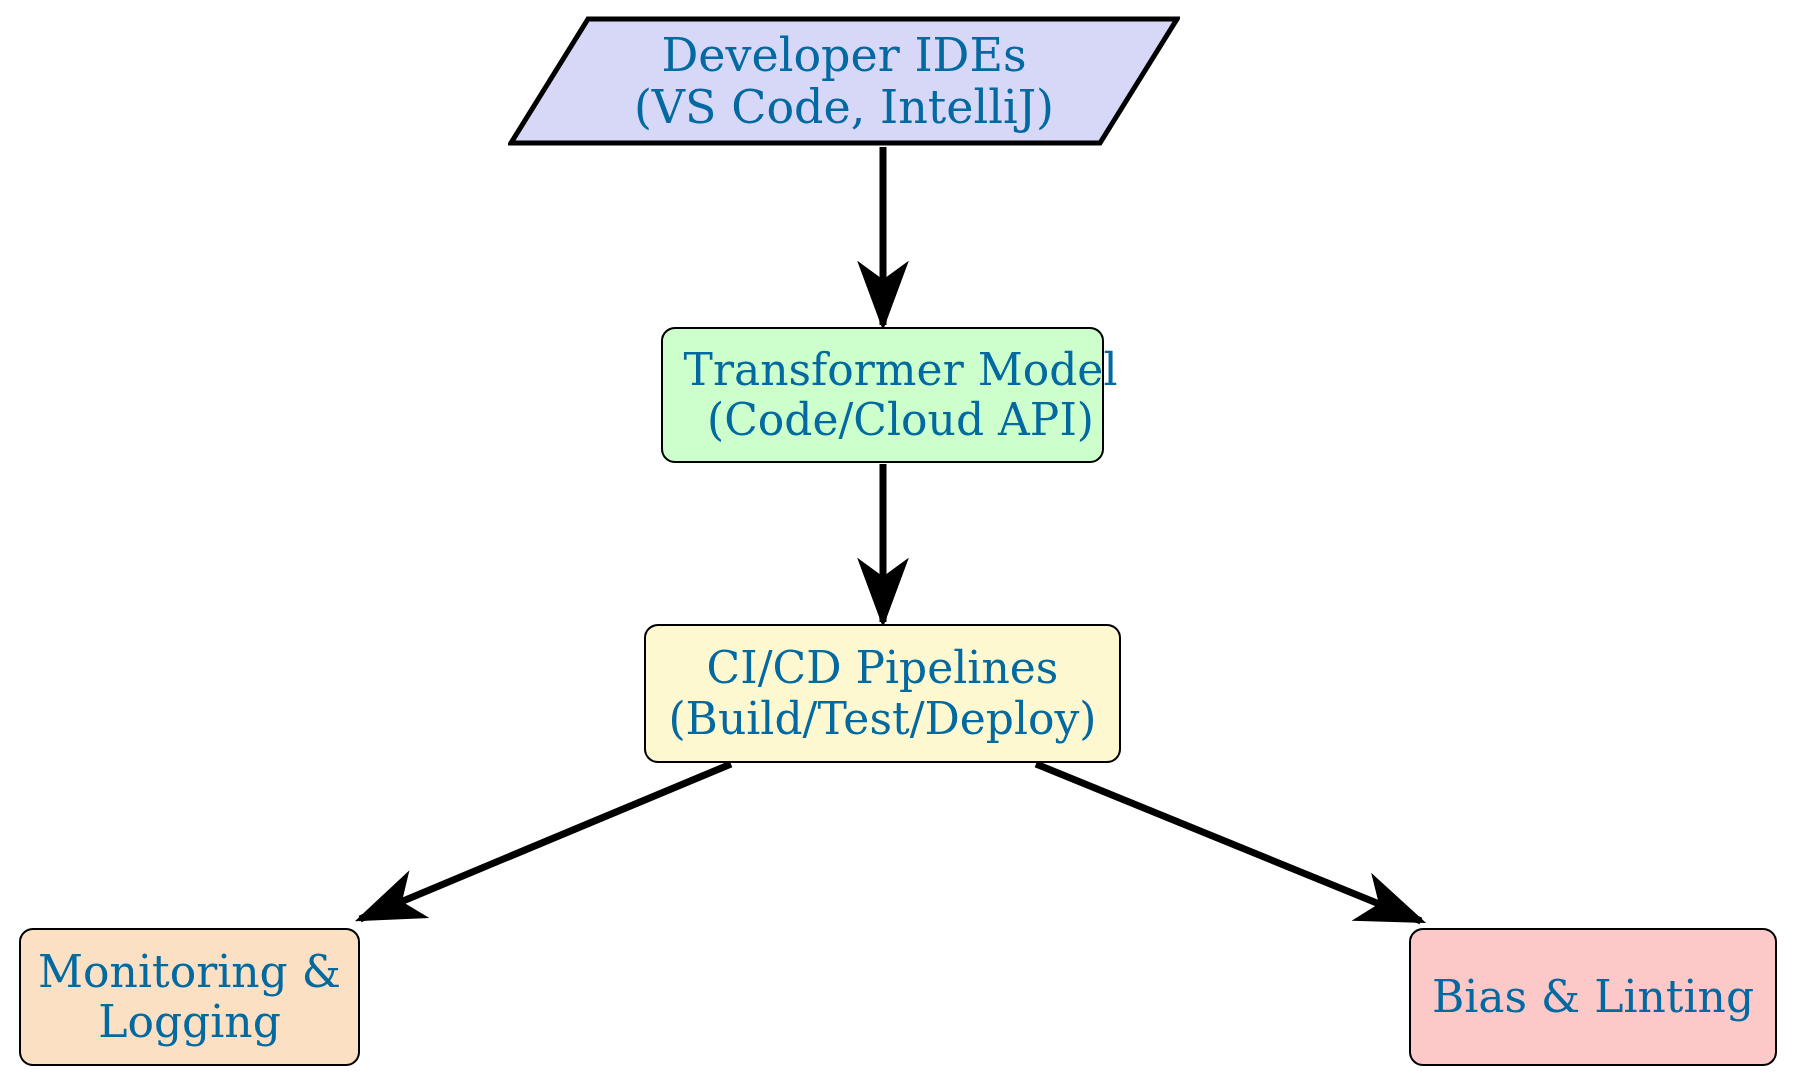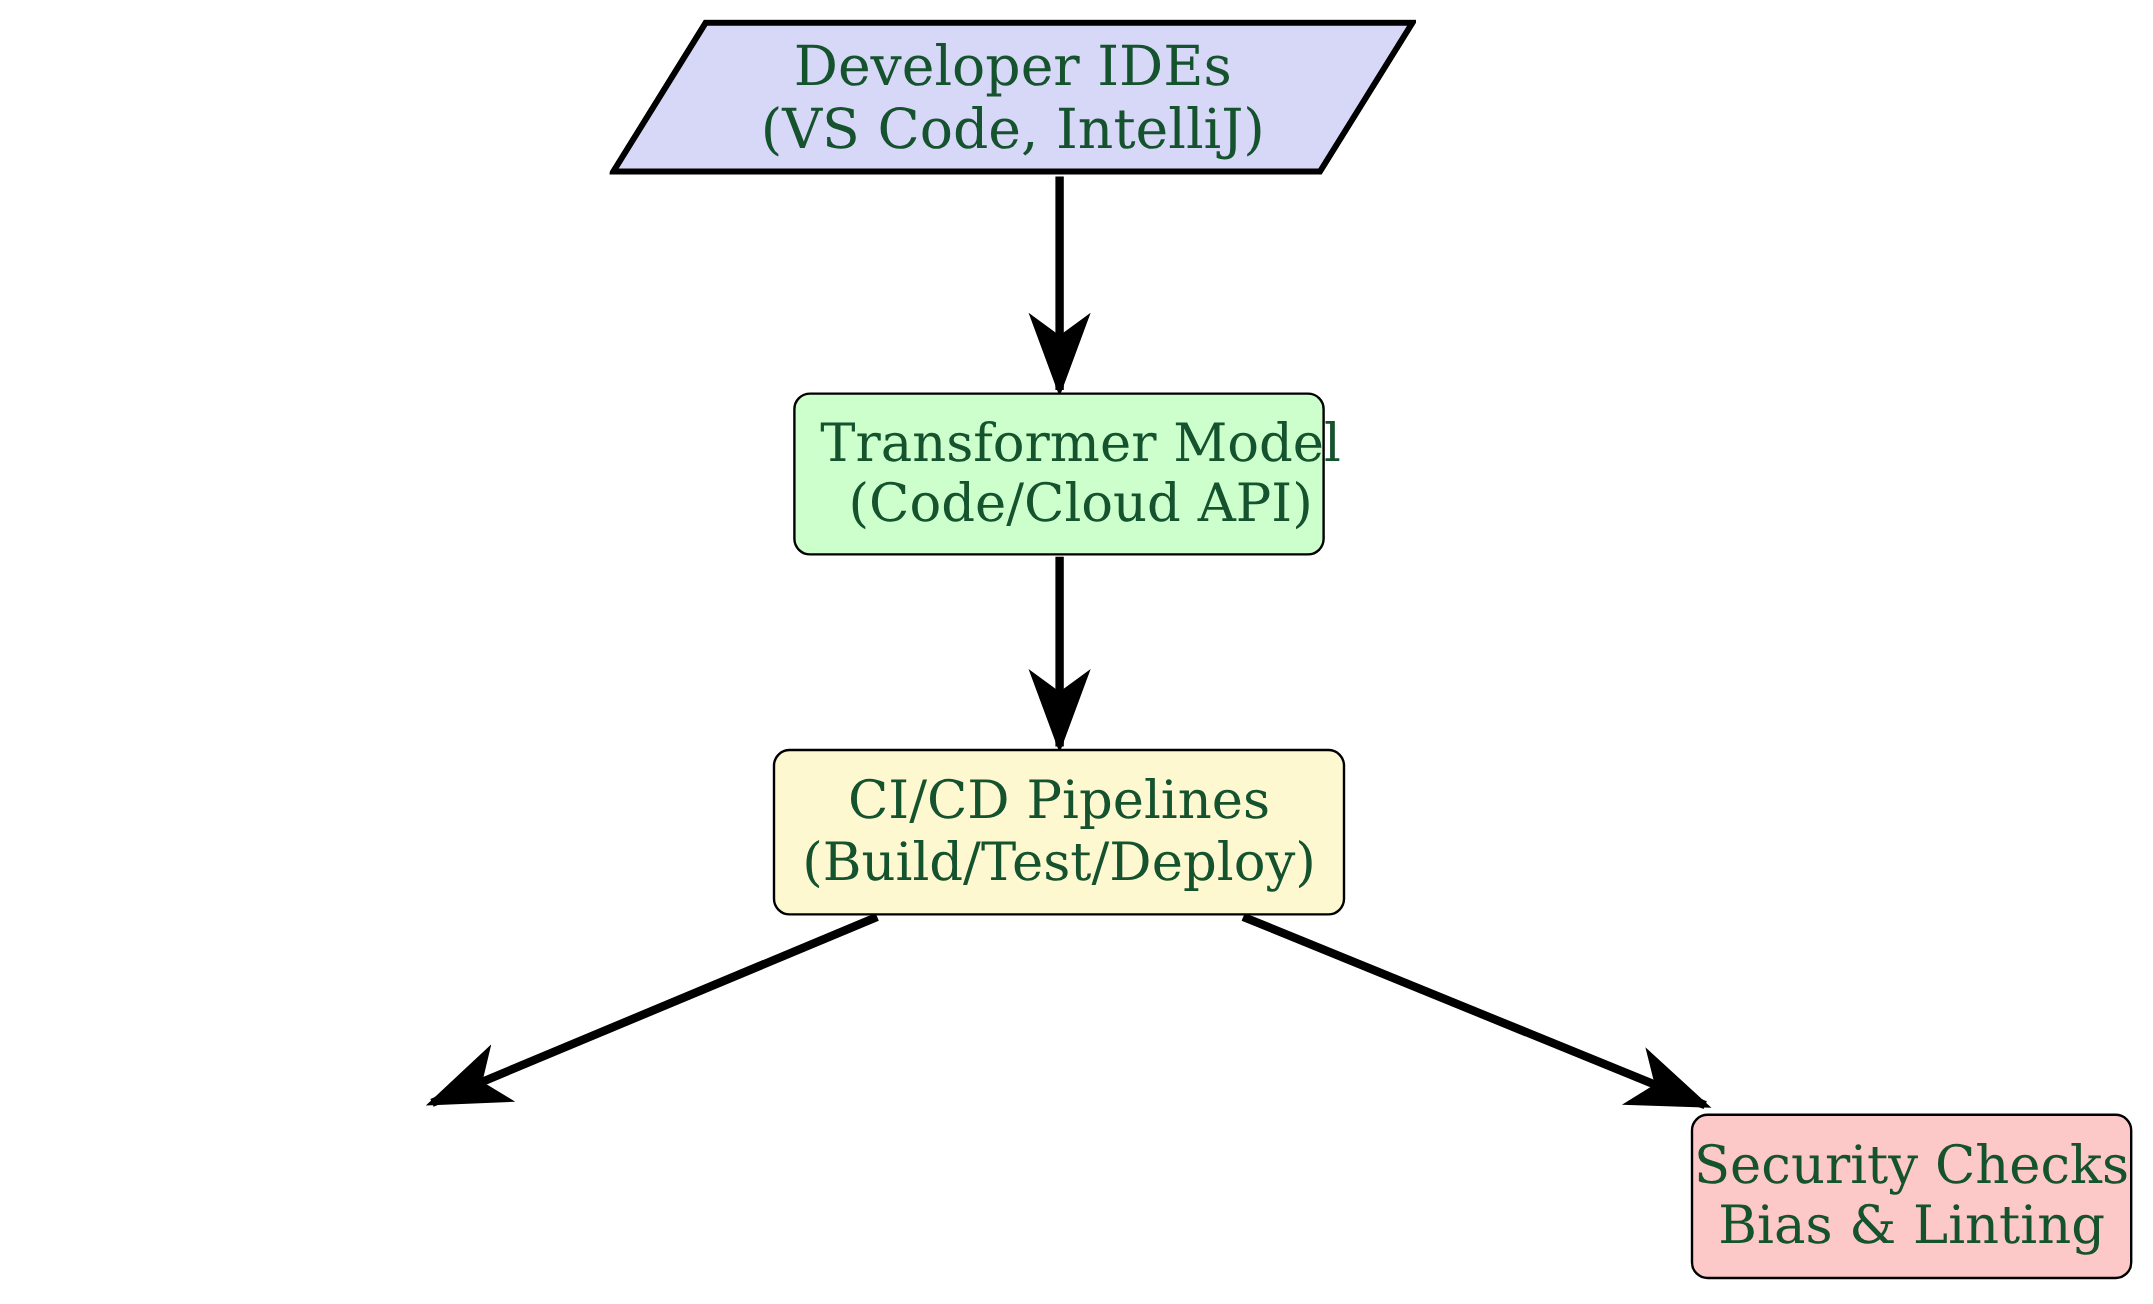--- a/index.html
+++ b/index.html
@@ -27,21 +27,21 @@
     pointer-events: none;
   }
   .node {
     position: absolute;
     box-sizing: border-box;
     display: flex;
     flex-direction: column;
     align-items: center;
     justify-content: center;
     text-align: center;
-    color: #14532d;
+    color: #0369a1;
     line-height: 1.14;
     z-index: 2;
   }
   .node .line {
     display: block;
     white-space: nowrap;
   }
 
   
   .node-parallelogram {
@@ -121,19 +121,22 @@
   <div class="node node-rect" id="node-model">
     <span class="line">Transformer Model</span>
     <span class="line">(Code/Cloud API)</span>
   </div>
 
   <div class="node node-rect" id="node-cicd">
     <span class="line">CI/CD Pipelines</span>
     <span class="line">(Build/Test/Deploy)</span>
   </div>
 
+  <div class="node node-rect" id="node-monitoring">
+    <span class="line">Monitoring &amp;</span>
+    <span class="line">Logging</span>
+  </div>
 
   <div class="node node-rect" id="node-security">
-    <span class="line">Security Checks</span>
     <span class="line">Bias &amp; Linting</span>
   </div>
 
 </div>
 
 </body></html>

